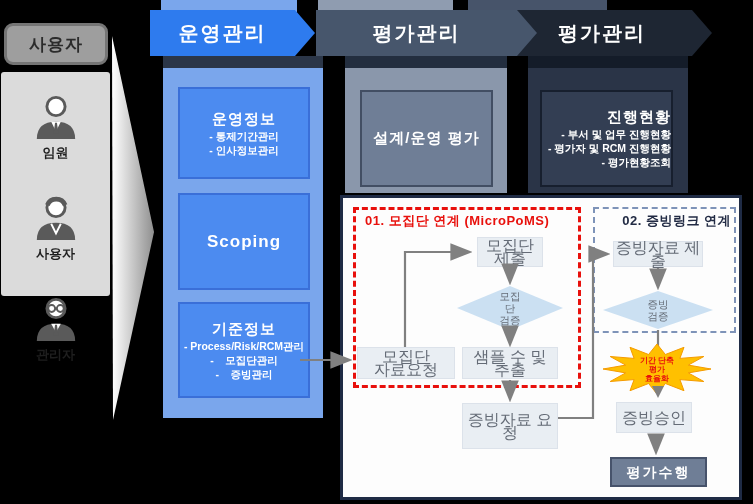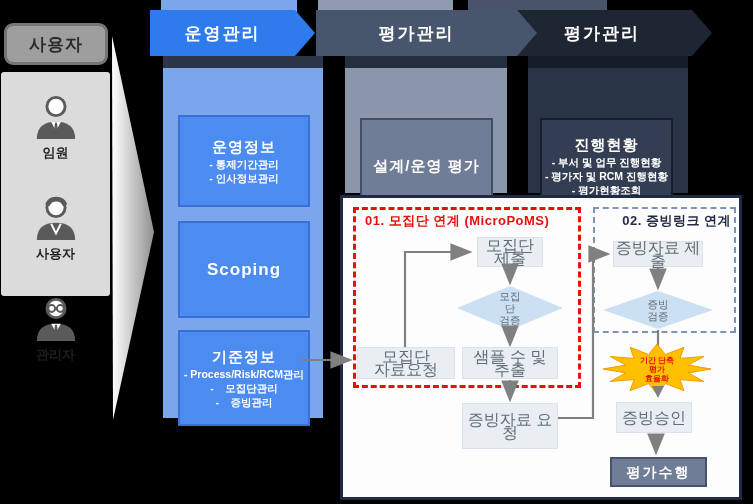--- a/index.html
+++ b/index.html
@@ -19,44 +19,44 @@
   .persona-label{font-size:13px;font-weight:600;color:#1F1F1F;}
 
   
   #flow-triangle{left:110px;top:34px;}
 
   
   .strip{top:0;height:12px;}
   #strip1{left:161px;width:136px;background:#7AA6EC;}
   #strip2{left:318px;width:135px;background:#8F9CB0;}
   #strip3{left:468px;width:139px;background:#47546A;}
-  .banner{top:10px;height:46px;color:#FFF;font-weight:bold;font-size:17px;
+  .banner{top:10px;height:46px;color:#FFF;font-weight:bold;font-size:20px;
     display:flex;align-items:center;justify-content:center;padding-right:20px;
     letter-spacing:2px;clip-path:polygon(0 0,calc(100% - 20px) 0,100% 50%,calc(100% - 20px) 100%,0 100%);}
   #banner1{left:150px;width:165px;background:#2E7BEE;z-index:3;}
   #banner2{left:316px;width:221px;background:#47566C;z-index:2;}
   #banner3{left:512px;width:200px;background:#1E2633;z-index:1;}
   .panel{top:56px;}
   #panel1{left:163px;width:160px;height:362px;background:#7AA6EC;}
   #panel2{left:345px;width:162px;height:137px;background:#8A97AB;}
   #panel3{left:528px;width:160px;height:137px;background:#2A3447;}
   .colbar{top:56px;height:12px;}
   #bar1{left:163px;width:160px;background:#2B3648;}
   #bar2{left:345px;width:162px;background:#232E3F;}
   #bar3{left:528px;width:160px;background:#141C29;}
 
   .colbox{display:flex;flex-direction:column;align-items:center;justify-content:center;
-    color:#FFF;text-align:center;margin-top:28px;}
+    color:#FFF;text-align:center;}
   .colbox .title{font-size:15px;font-weight:bold;letter-spacing:1px;}
   .colbox .sub{font-size:10.5px;font-weight:bold;line-height:14px;}
   #box-opinfo{left:178px;top:87px;width:132px;height:92px;background:#4C8BF0;border:2px solid #3A6FD8;}
   #box-scoping{left:178px;top:193px;width:132px;height:97px;background:#4C8BF0;border:2px solid #3A6FD8;}
   #box-stdinfo{left:178px;top:302px;width:132px;height:96px;background:#4C8BF0;border:2px solid #3A6FD8;}
   #box-eval{left:360px;top:90px;width:133px;height:97px;background:#6F7E96;border:2px solid #424E63;}
-  #box-progress{left:540px;top:90px;width:133px;height:97px;background:#333E53;border:2px solid #171F2E;}
+  #box-progress{left:540px;top:90px;width:133px;height:97px;background:#333E53;border:2px solid #171F2E;align-items:flex-end;}
 
   
   #flow-panel{left:340px;top:195px;width:402px;height:305px;background:#FDFDFD;border:3px solid #1F2B45;}
   #group1{left:353px;top:207px;width:228px;height:181px;border:3px dashed #E8100C;}
   #group1-title{left:365px;top:212px;font-size:13px;font-weight:bold;color:#E8100C;letter-spacing:.5px;}
   #group2{left:593px;top:207px;width:143px;height:126px;border:2px dashed #7E93B8;}
   #group2-title{left:598px;top:212px;width:133px;text-align:right;font-size:13px;
     font-weight:bold;color:#222B44;letter-spacing:.5px;}
 
   .node{background:#E9EEF3;border:1px solid #DCE2EA;color:#646B76;font-size:16px;

